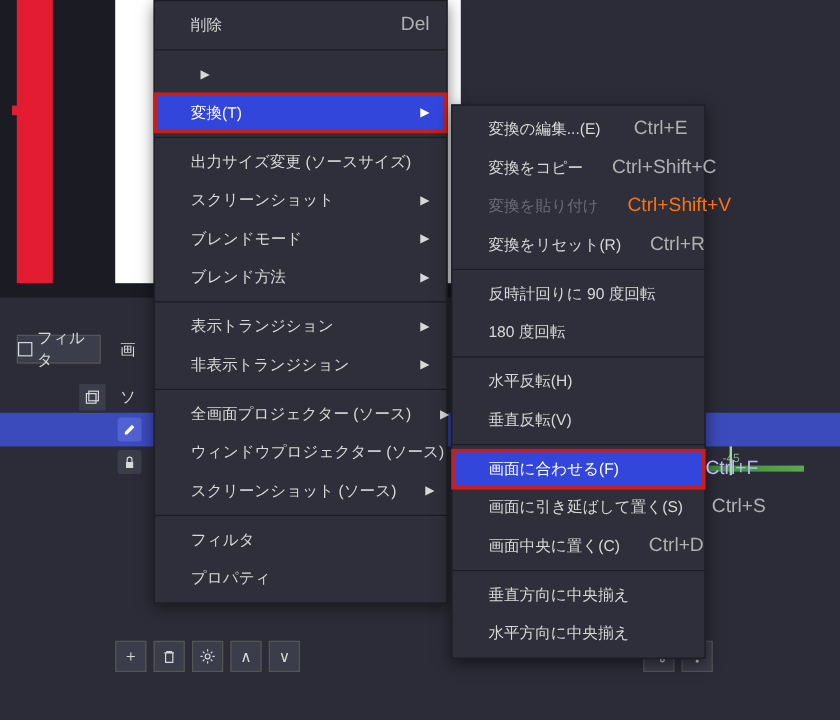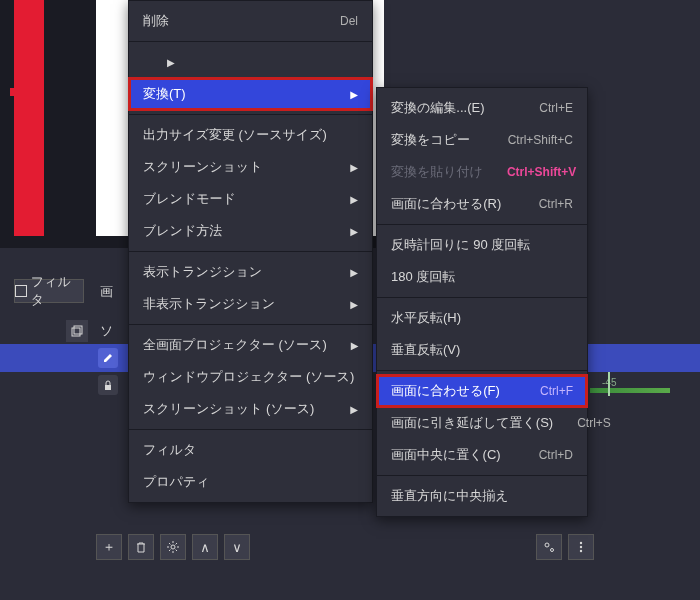--- a/index.html
+++ b/index.html
@@ -25,27 +25,27 @@
 .timeline-bar { position: absolute; left: 590px; top: 388px; width: 80px; height: 5px; background: linear-gradient(to right, #3a8a3a, #5aaa4a); }
 .timeline-cursor { position: absolute; left: 608px; top: 372px; width: 2px; height: 24px; background: #a8d8a8; }
 
 .bottom-toolbar { position: absolute; left: 96px; top: 534px; display: flex; gap: 6px; }
 .tb-btn { width: 26px; height: 26px; background: #3c3d4a; border: 1px solid #555; display: flex; align-items: center; justify-content: center; color: #d8d8d8; cursor: pointer; }
 .right-toolbar { position: absolute; left: 536px; top: 534px; display: flex; gap: 6px; }
 
 .context-menu { position: absolute; background: #2e2f3a; border: 1px solid #1a1b23; padding: 4px 0; box-shadow: 0 4px 12px rgba(0,0,0,0.5); }
 .menu-item { height: 32px; display: flex; align-items: center; justify-content: space-between; padding: 0 14px; color: #d8d8d8; cursor: pointer; white-space: nowrap; }
 .menu-item.disabled { color: #6a6b78; cursor: default; }
-.menu-item.highlight { background: #3346db; color: #fff; }
+.menu-item.highlight { background: #3346db; color: #fff; gap: 48px; }
 .menu-item.redbox { outline: 3px solid #c81e1e; outline-offset: -2px; }
 .menu-sep { height: 1px; background: #1a1b23; margin: 4px 0; }
-.menu-label { flex: 1; }
-.menu-shortcut { color: #b0b0b0; margin-left: 24px; font-size: 12px; }
+.menu-label { flex: 1; margin-left: 16px; }
+.menu-shortcut { color: #b0b0b0; margin-left: 24px; font-size: 16px; }
 .menu-item.highlight .menu-shortcut { color: #c4b5fd; }
-.menu-item.disabled .menu-shortcut { color: #ec4899; font-weight: bold; }
+.menu-item.disabled .menu-shortcut { color: #f97316; }
 .submenu-arrow { margin-left: 24px; font-size: 10px; }
 
 #main-menu { left: 128px; top: 0; width: 245px; }
 #sub-menu { left: 376px; top: 87px; width: 212px; }
 </style>
 </head>
 <body>
 
 <div class="canvas-area">
   <div class="canvas-white"></div>
@@ -187,21 +187,21 @@
     </div>
     <div class="menu-item">
       <span class="menu-label">変換をコピー</span>
       <span class="menu-shortcut">Ctrl+Shift+C</span>
     </div>
     <div class="menu-item disabled">
       <span class="menu-label">変換を貼り付け</span>
       <span class="menu-shortcut">Ctrl+Shift+V</span>
     </div>
     <div class="menu-item">
-      <span class="menu-label">画面に合わせる(R)</span>
+      <span class="menu-label">変換をリセット(R)</span>
       <span class="menu-shortcut">Ctrl+R</span>
     </div>
     <div class="menu-sep"></div>
     <div class="menu-item">
       <span class="menu-label">反時計回りに 90 度回転</span>
     </div>
     <div class="menu-item">
       <span class="menu-label">180 度回転</span>
     </div>
     <div class="menu-sep"></div>
@@ -221,13 +221,16 @@
       <span class="menu-shortcut">Ctrl+S</span>
     </div>
     <div class="menu-item">
       <span class="menu-label">画面中央に置く(C)</span>
       <span class="menu-shortcut">Ctrl+D</span>
     </div>
     <div class="menu-sep"></div>
     <div class="menu-item">
       <span class="menu-label">垂直方向に中央揃え</span>
     </div>
+    <div class="menu-item">
+      <span class="menu-label">水平方向に中央揃え</span>
+    </div>
   </div>
 
 </body></html>

